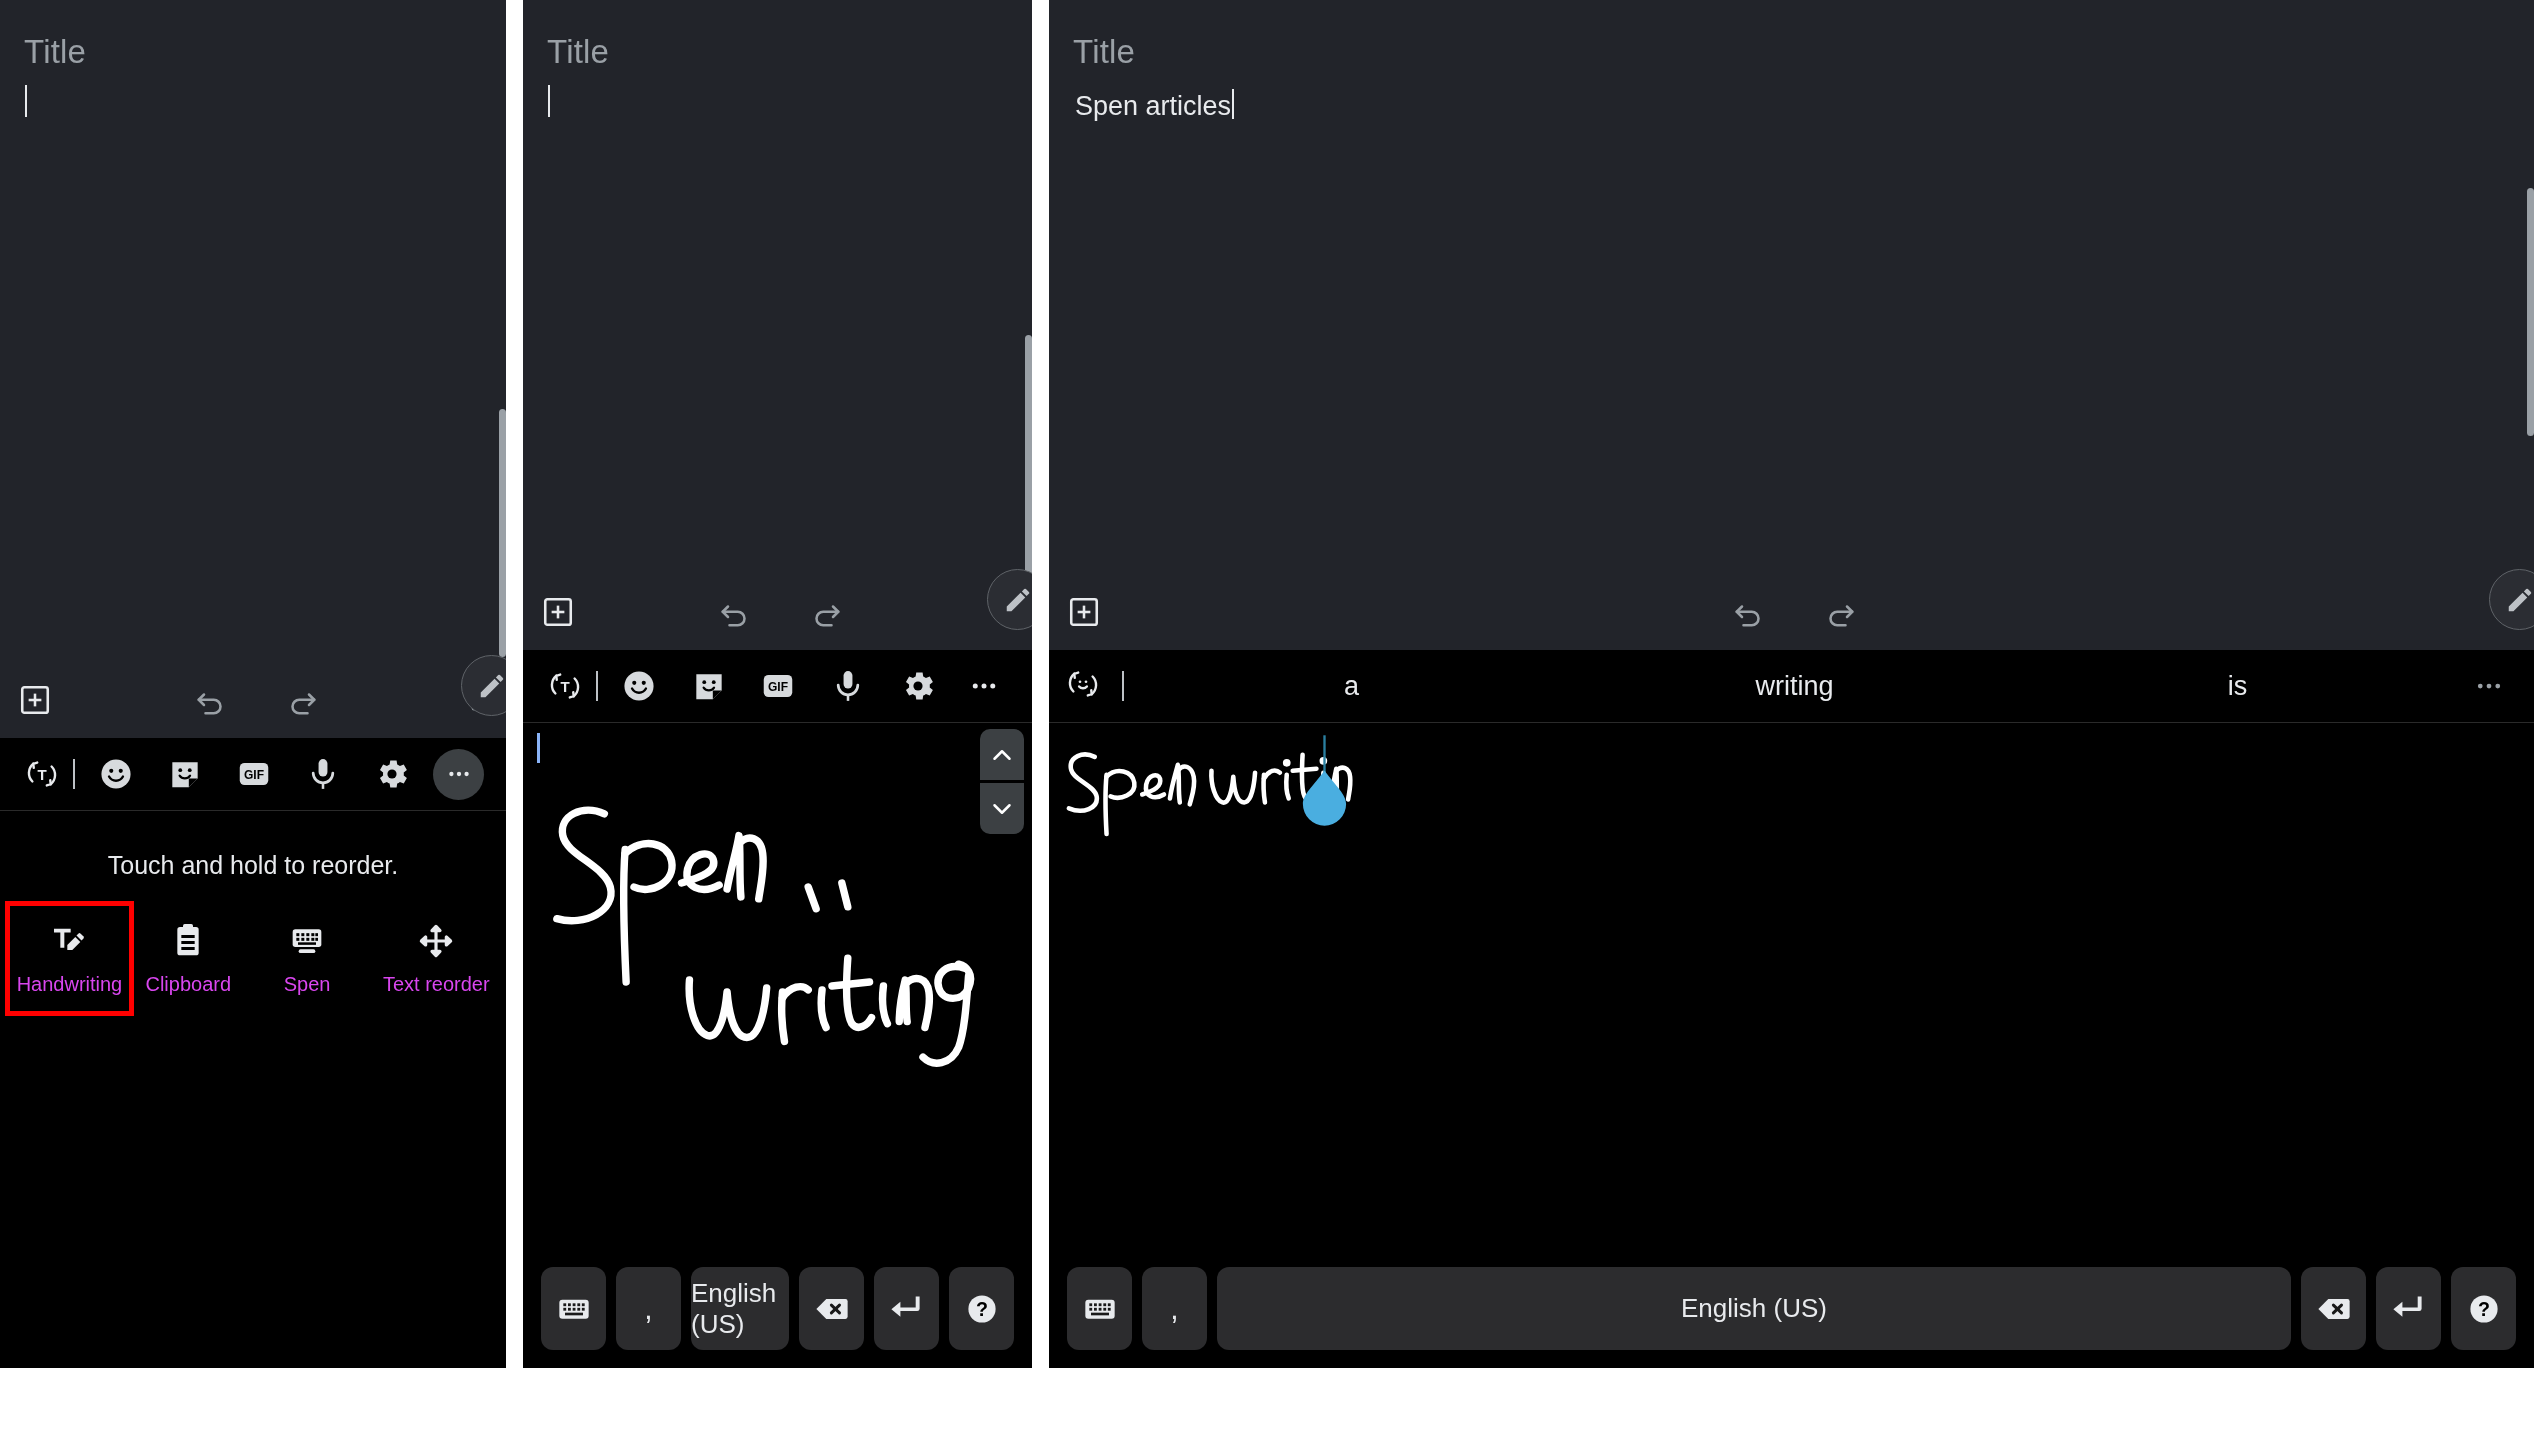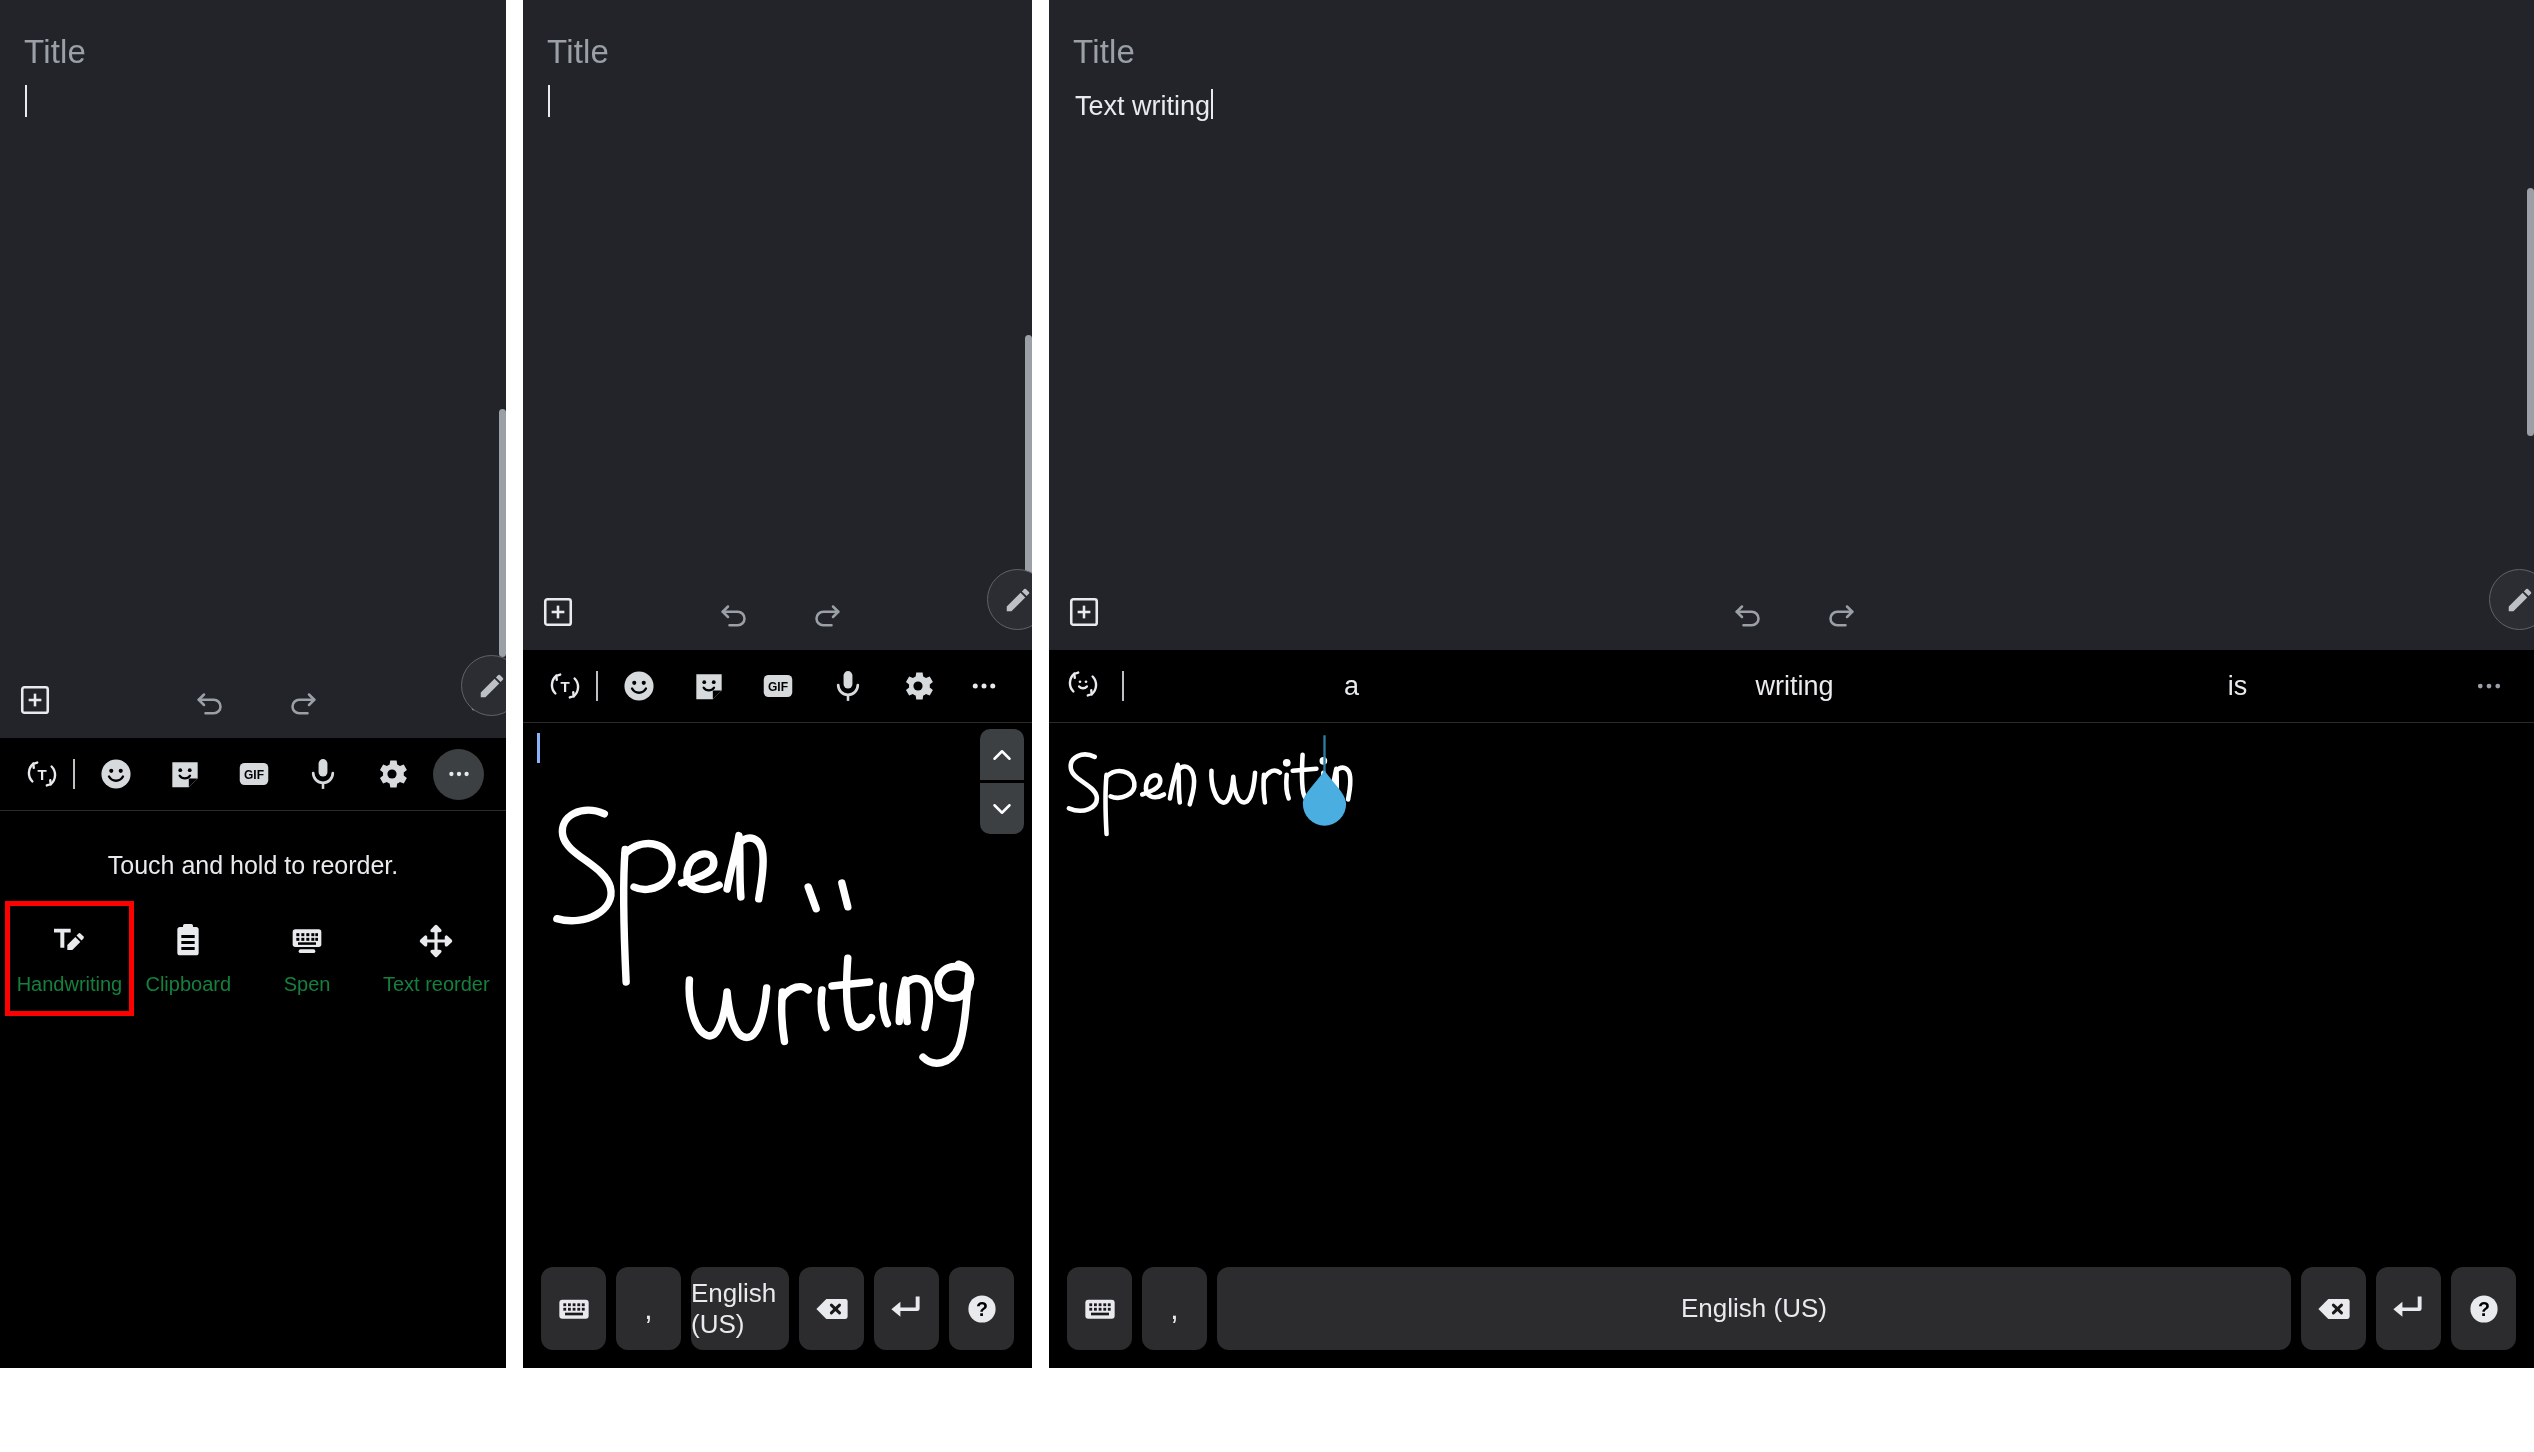--- a/index.html
+++ b/index.html
@@ -102,21 +102,21 @@
   .more-grid {
     display: flex; align-items: flex-start;
     padding-left: 10px;
   }
   .more-item {
     width: 127px; height: 105px;
     display: flex; flex-direction: column;
     align-items: center; justify-content: center; gap: 12px;
   }
   .more-item.selected { outline: 5px solid #ff0000; }
-  .more-label { color: #15803d; font-size: 20px; white-space: nowrap; }
+  .more-label { color: #d946ef; font-size: 20px; white-space: nowrap; }
 
   
   .hw-canvas { position: relative; width: 100%; background: #000; overflow: hidden; }
   .hw-caret {
     position: absolute; left: 14px; top: 10px;
     width: 3px; height: 30px; background: #8ab4f8;
   }
   .hw-nav {
     position: absolute; right: 8px; top: 6px;
     width: 44px; display: flex; flex-direction: column; gap: 3px;
@@ -548,21 +548,21 @@
     </div>
   </div>
 
   <div class="gap"></div>
 
   <div class="panel p3">
 
     <div class="note-area" style="height:650px;">
       <div class="note-title">Title</div>
       <div class="note-body">
-        <span>Text writing</span>
+        <span>Spen articles</span>
         <span class="caret-inline"></span>
       </div>
       <div class="scroll-sliver" style="top:188px;height:248px;"></div>
 
       <div class="note-toolbar" style="bottom:0;">
         <div class="nt-left">
           <span class="ico">
             <svg width="34" height="34" viewBox="0 0 24 24" fill="none" stroke="#e8eaed" stroke-width="1.8">
               <rect x="3" y="3" width="18" height="18" rx="1.5"></rect>
               <line x1="12" y1="7.5" x2="12" y2="16.5"></line>

